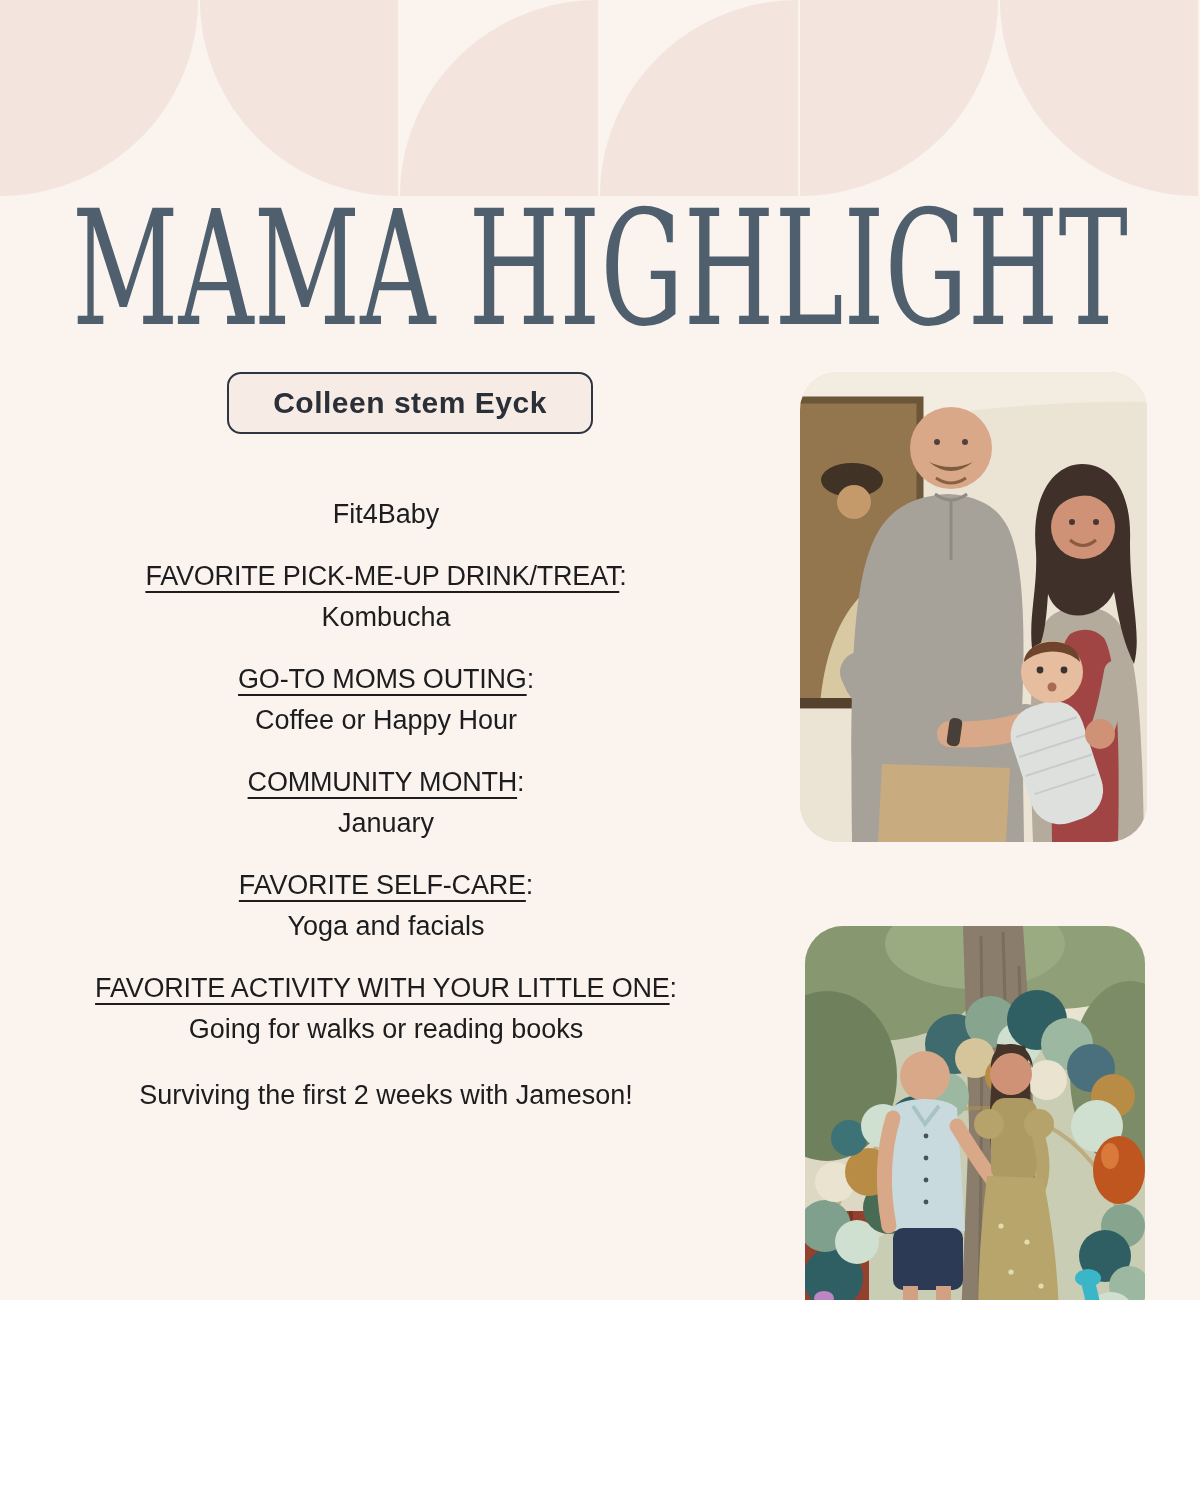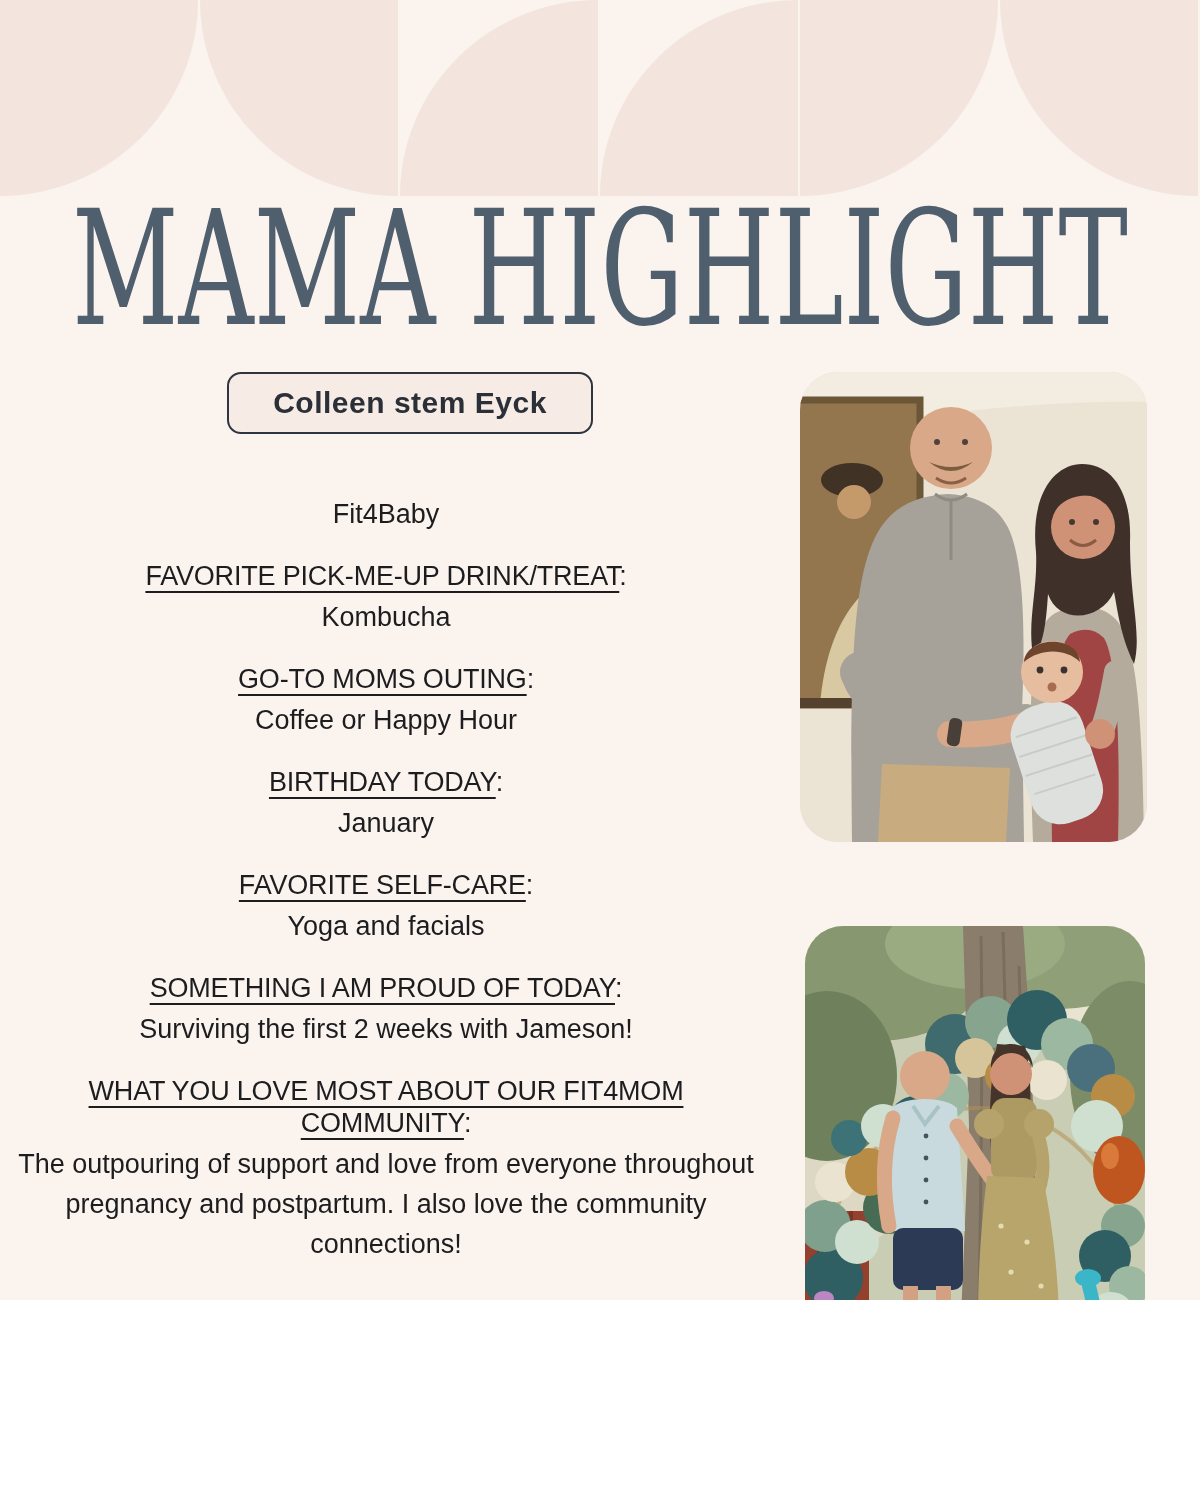--- a/index.html
+++ b/index.html
@@ -87,34 +87,33 @@
     </div>
     <div class="section">
       <div class="q"><span class="ul">FAVORITE PICK-ME-UP DRINK/TREAT</span><span>:</span></div>
       <div class="a">Kombucha</div>
     </div>
     <div class="section">
       <div class="q"><span class="ul">GO-TO MOMS OUTING</span><span>:</span></div>
       <div class="a">Coffee or Happy Hour</div>
     </div>
     <div class="section">
-      <div class="q"><span class="ul">BIRTHDAY TODAY</span><span>:</span></div>
+      <div class="q"><span class="ul">COMMUNITY MONTH</span><span>:</span></div>
       <div class="a">January</div>
     </div>
     <div class="section">
       <div class="q"><span class="ul">FAVORITE SELF-CARE</span><span>:</span></div>
       <div class="a">Yoga and facials</div>
     </div>
     <div class="section">
-      <div class="q"><span class="ul">SOMETHING I AM PROUD OF TODAY</span><span>:</span></div>
+      <div class="q"><span class="ul">FAVORITE ACTIVITY WITH YOUR LITTLE ONE</span><span>:</span></div>
+      <div class="a">Going for walks or reading books</div>
+    </div>
+    <div class="section">
       <div class="a">Surviving the first 2 weeks with Jameson!</div>
-    </div>
-    <div class="section">
-      <div class="q"><span class="ul">WHAT YOU LOVE MOST ABOUT OUR FIT4MOM COMMUNITY</span><span>:</span></div>
-      <div class="a">The outpouring of support and love from everyone throughout pregnancy and postpartum. I also love the community connections!</div>
     </div>
   </div>
 
   <div class="photo" id="photo-top" aria-label="Couple holding their newborn baby indoors in front of a painting">
     <svg viewBox="0 0 347 470" preserveAspectRatio="none">
       <rect width="347" height="470" fill="#ebe3d4"></rect>
       <path d="M0,62 C120,42 240,28 347,30 L347,0 L0,0 Z" fill="#f3ece0"></path>
       <g>
         <rect x="-8" y="28" width="128" height="305" fill="#93754e"></rect>
         <rect x="-8" y="28" width="128" height="305" fill="none" stroke="#6b5638" stroke-width="7"></rect>

